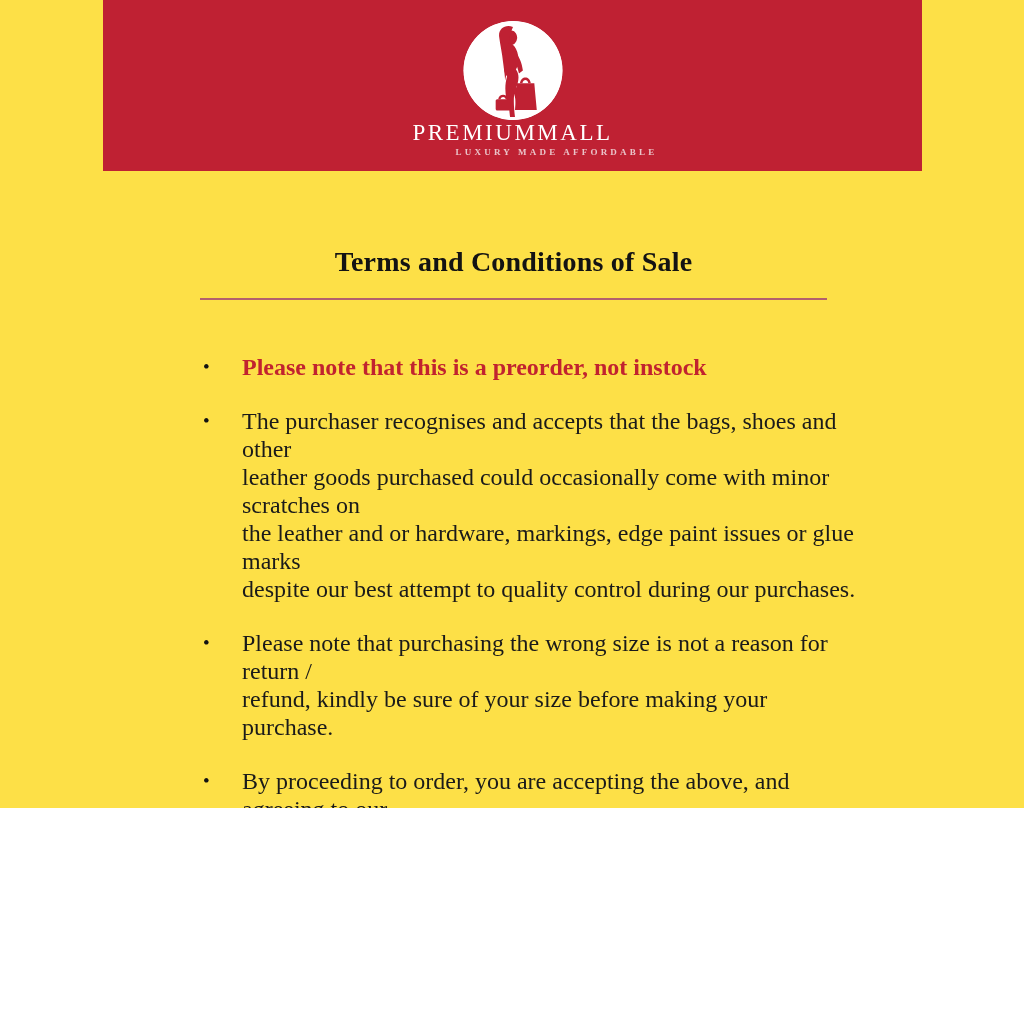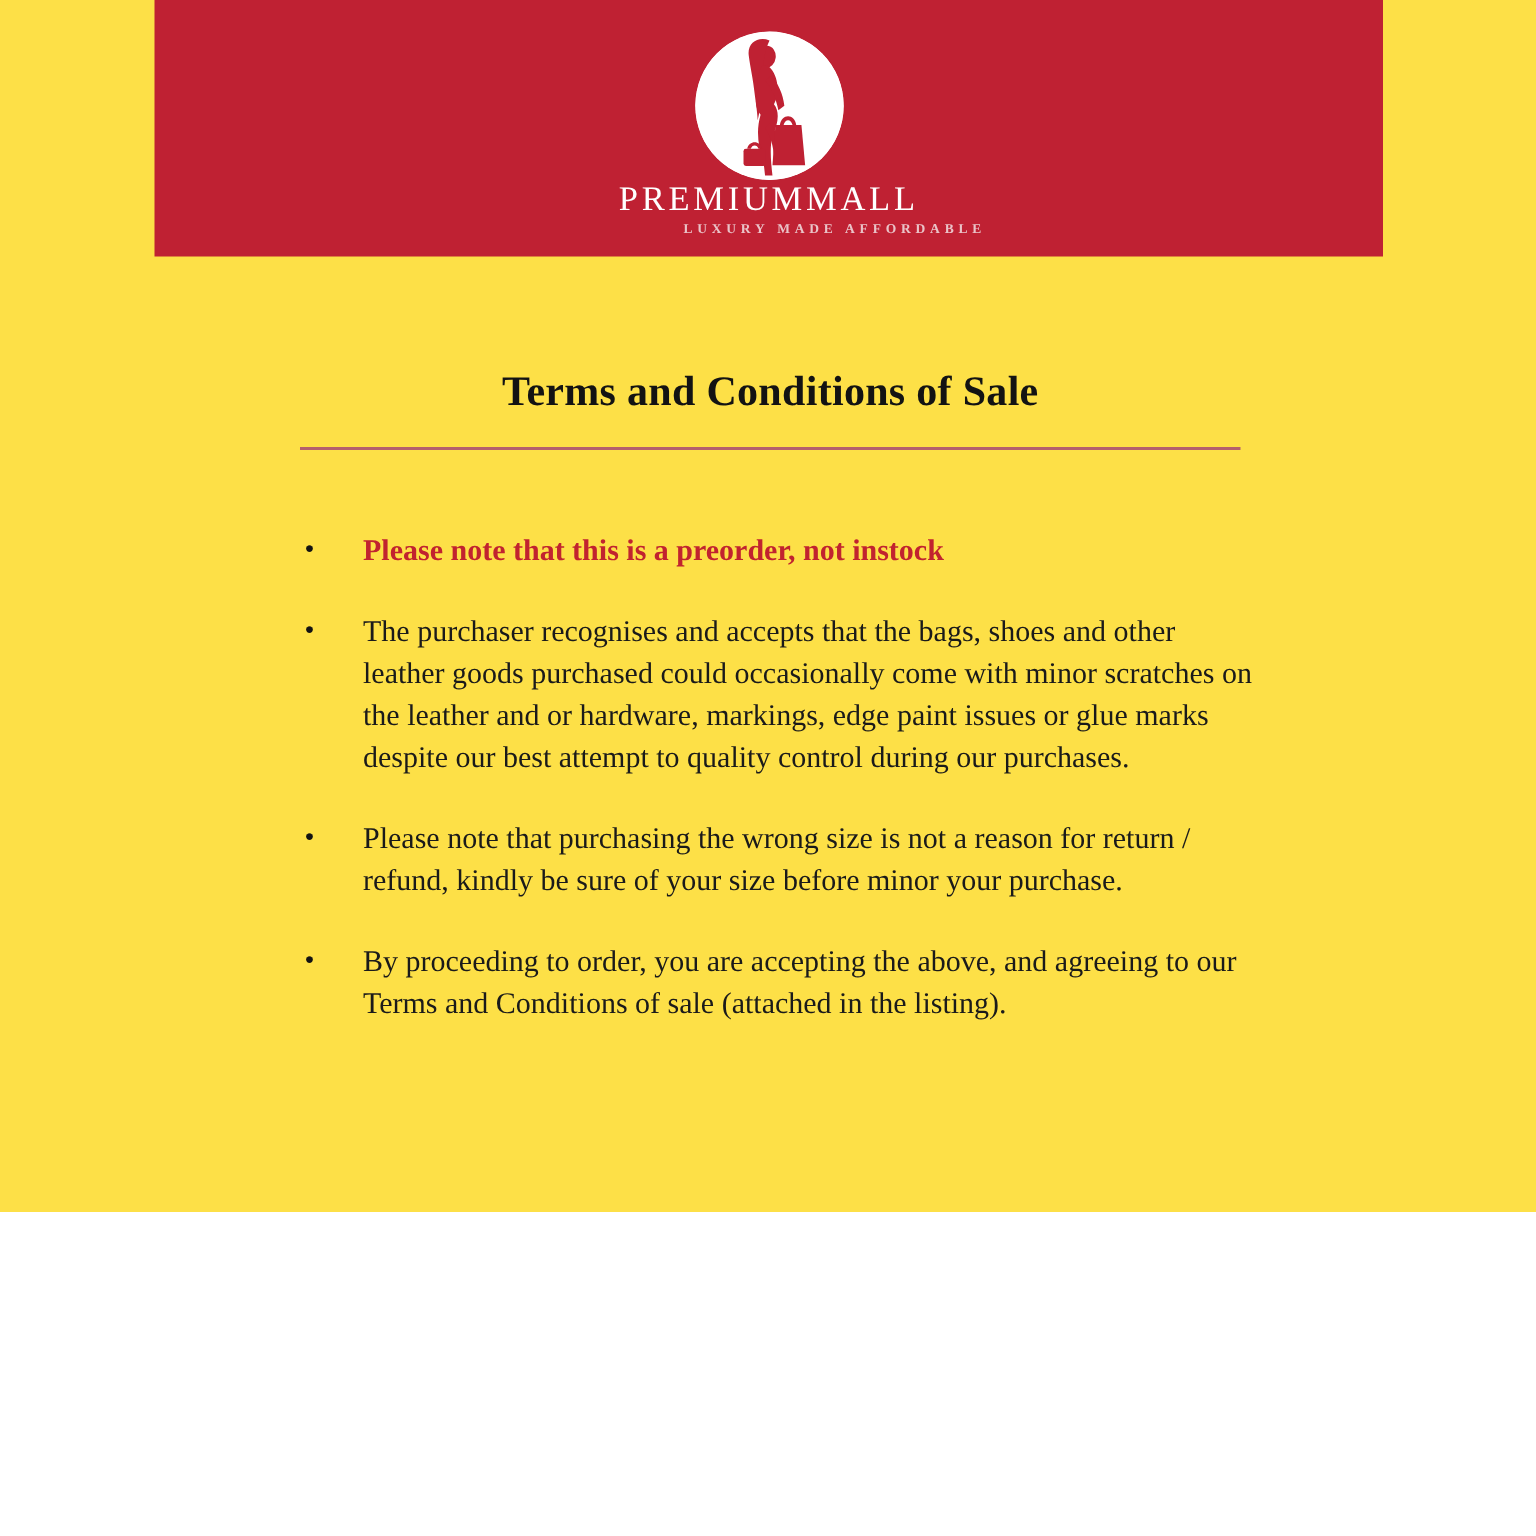--- a/index.html
+++ b/index.html
@@ -90,21 +90,21 @@
     border: none;
   }
   .terms-list {
     position: absolute;
     left: 203px;
     top: 353px;
     width: 660px;
     margin: 0;
     padding: 0;
     list-style: none;
-    font-size: 20px;
+    font-size: 24px;
     line-height: 28px;
   }
   .terms-list li {
     position: relative;
     padding-left: 39px;
     margin-bottom: 26px;
   }
   .terms-list li::before {
     content: "\2022";
     position: absolute;
@@ -179,21 +179,21 @@
     </li>
     <li>
 
       <span class="term-text">The purchaser recognises and accepts that the bags, shoes and other
 leather goods purchased could occasionally come with minor scratches on
 the leather and or hardware, markings, edge paint issues or glue marks
 despite our best attempt to quality control during our purchases.</span>
     </li>
     <li>
       <span class="term-text">Please note that purchasing the wrong size is not a reason for return /
-refund, kindly be sure of your size before minor your purchase.</span>
+refund, kindly be sure of your size before making your purchase.</span>
     </li>
     <li>
 
       <span class="term-text">By proceeding to order, you are accepting the above, and agreeing to our
 Terms and Conditions of sale (attached in the listing).</span>
     </li>
   </ul>
 
 </div>
 

